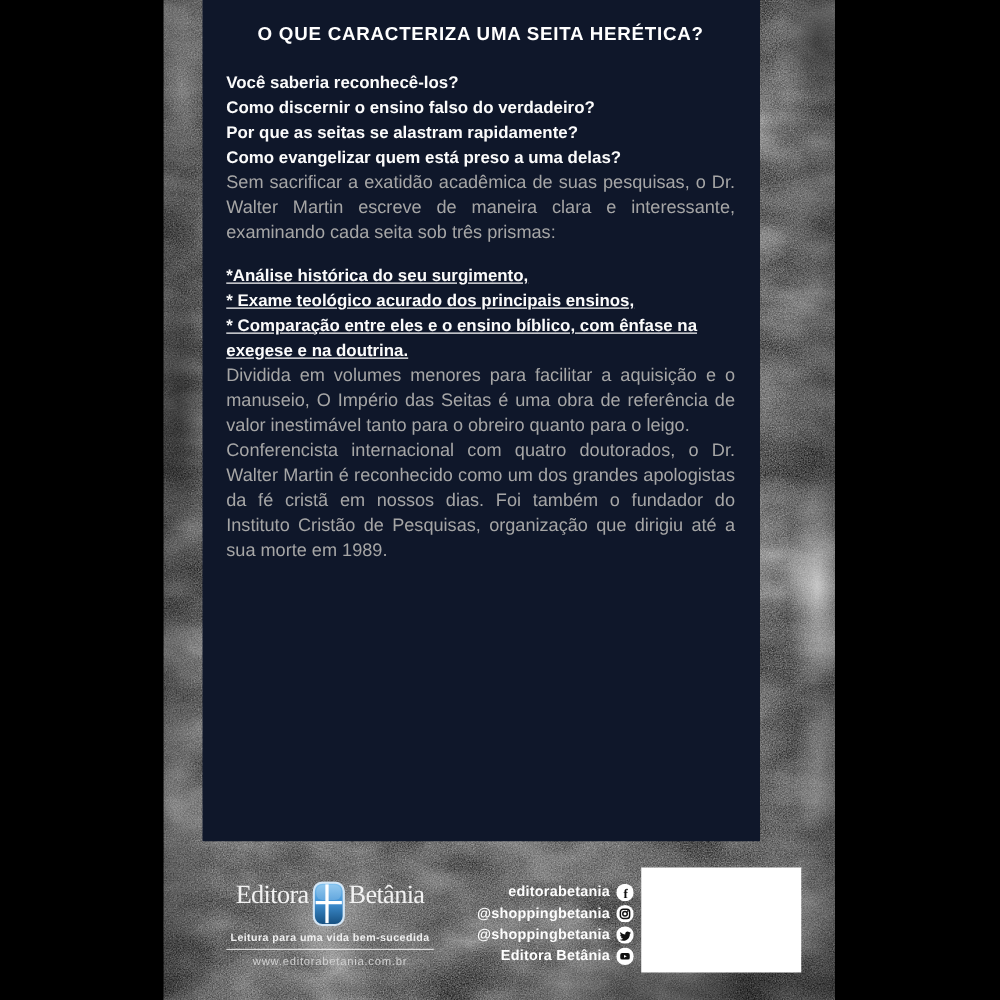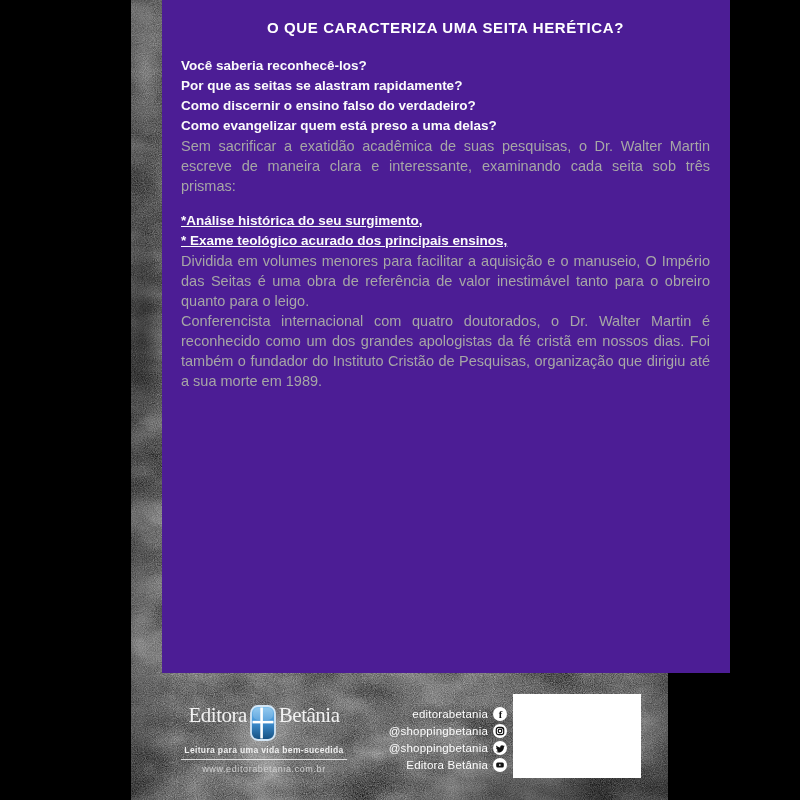--- a/index.html
+++ b/index.html
@@ -15,21 +15,21 @@
       radial-gradient(34px 110px at 523px 470px, rgba(255,255,255,.62), rgba(255,255,255,0) 75%),
       radial-gradient(26px 80px  at 523px 610px, rgba(255,255,255,.25), rgba(255,255,255,0) 75%),
       radial-gradient(30px 90px  at 14px  70px,  rgba(255,255,255,.30), rgba(255,255,255,0) 75%),
       radial-gradient(40px 110px at 10px 640px,  rgba(255,255,255,.22), rgba(255,255,255,0) 75%),
       radial-gradient(40px 70px  at 523px 30px,  rgba(0,0,0,.45), rgba(0,0,0,0) 75%),
       radial-gradient(30px 120px at 12px 330px,  rgba(0,0,0,.40), rgba(0,0,0,0) 78%),
       radial-gradient(230px 70px at 430px 795px, rgba(0,0,0,.38), rgba(0,0,0,0) 75%),
       linear-gradient(90deg, rgba(0,0,0,.25), rgba(0,0,0,0) 8%, rgba(0,0,0,0) 92%, rgba(0,0,0,.20));}
   .scratch{position:absolute;background:rgba(255,255,255,.09);pointer-events:none;}
   
-  .panel{position:absolute;left:31px;top:0;width:568px;height:673px;background:#4c1d95;
+  .panel{position:absolute;left:31px;top:0;width:446px;height:673px;background:#0f172a;
          box-sizing:border-box;padding:0 20px 0 19px;color:#a6a6a6;}
   .panel h1{margin:18px 0 0;font-size:15px;line-height:20px;letter-spacing:.6px;
             text-align:center;color:#ffffff;font-weight:bold;}
   .panel p{margin:0;font-size:14.5px;line-height:20px;text-align:justify;}
   .panel .intro{margin-top:19px;text-indent:48px;}
   .qs{margin-top:18px;font-weight:bold;color:#fbfbfb;font-size:13.5px;line-height:20px;}
   .about{margin-top:25px;}
   .bullets{margin-top:15px;font-weight:bold;color:#fbfbfb;font-size:13.5px;line-height:20px;
            text-align:left;text-decoration:underline;}
   .p-div{margin-top:18px;}
@@ -38,21 +38,21 @@
   .logo{position:absolute;left:50px;top:705px;width:166px;text-align:center;color:#f2f2f2;}
   .logo-name{display:flex;align-items:flex-start;justify-content:center;gap:3px;
              font-family:"Liberation Serif",serif;font-size:21px;line-height:1;
              letter-spacing:-.5px;}
   .logo-name .nm{padding-bottom:1px;}
   .logo-tag{margin-top:4px;font-size:8.5px;font-weight:bold;letter-spacing:.35px;color:#efefef;}
   .logo-rule{margin-top:4px;border-top:1px solid rgba(255,255,255,.75);height:0;}
   .logo-url{margin-top:4px;font-size:9px;letter-spacing:.6px;color:#d2d2d2;}
   .social{position:absolute;right:161px;top:707px;display:flex;flex-direction:column;gap:3px;}
   .srow{display:flex;align-items:center;justify-content:flex-end;gap:5px;height:14px;}
-  .srow .h{font-size:11.5px;font-weight:normal;color:#fdfdfd;letter-spacing:.2px;white-space:nowrap;}
+  .srow .h{font-size:11.5px;font-weight:bold;color:#fdfdfd;letter-spacing:.2px;white-space:nowrap;}
   .srow svg{display:block;}
   .barcode{position:absolute;left:382px;top:694px;width:128px;height:84px;background:#ffffff;}
 </style>
 </head>
 <body>
 
 <div id="stage">
   <div class="book">
 
     <svg class="tex" viewBox="0 0 537 800" preserveAspectRatio="none" aria-hidden="true">
@@ -80,30 +80,31 @@
     <div class="scratch" style="left:40px;top:700px;width:150px;height:1px;transform:rotate(-14deg);"></div>
     <div class="scratch" style="left:220px;top:760px;width:190px;height:1px;transform:rotate(6deg);"></div>
     <div class="scratch" style="left:90px;top:690px;width:120px;height:1px;transform:rotate(24deg);"></div>
 
     <div class="panel">
       <h1>O QUE CARACTERIZA UMA SEITA HERÉTICA?</h1>
 
 
       <div class="qs">
         <div>Você saberia reconhecê-los?</div>
+        <div>Como discernir o ensino falso do verdadeiro?</div>
         <div>Por que as seitas se alastram rapidamente?</div>
-        <div>Como discernir o ensino falso do verdadeiro?</div>
         <div>Como evangelizar quem está preso a uma delas?</div>
       </div>
 
       <p>Sem sacrificar a exatidão acadêmica de suas pesquisas, o Dr. Walter Martin escreve de maneira clara e interessante, examinando cada seita sob três prismas:</p>
 
       <div class="bullets">
         <div>*Análise histórica do seu surgimento,</div>
         <div>* Exame teológico acurado dos principais ensinos,</div>
+        <div>* Comparação entre eles e o ensino bíblico, com ênfase na exegese e na doutrina.</div>
       </div>
 
       <p class="p-div">Dividida em volumes menores para facilitar a aquisição e o manuseio, O Império das Seitas é uma obra de referência de valor inestimável tanto para o obreiro quanto para o leigo.</p>
       <p class="p-auth">Conferencista internacional com quatro doutorados, o Dr. Walter Martin é reconhecido como um dos grandes apologistas da fé cristã em nossos dias. Foi também o fundador do Instituto Cristão de Pesquisas, organização que dirigiu até a sua morte em 1989.</p>
     </div>
 
     <div class="logo">
       <div class="logo-name">
         <span class="nm">Editora</span>
         <svg width="26" height="36" viewBox="0 0 26 36" aria-hidden="true">

